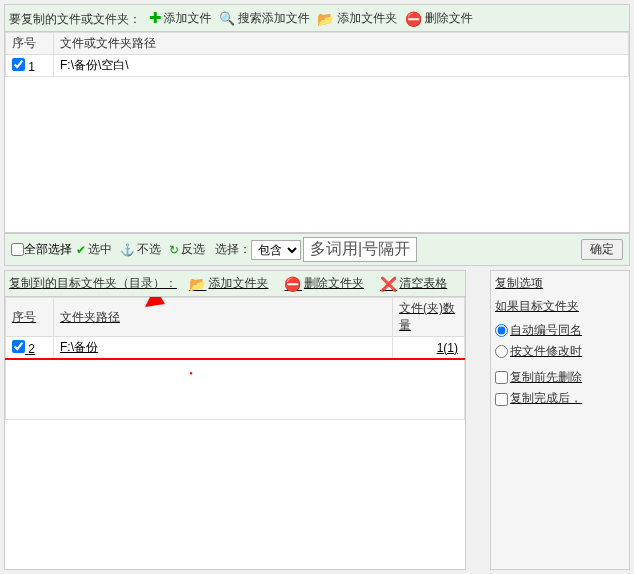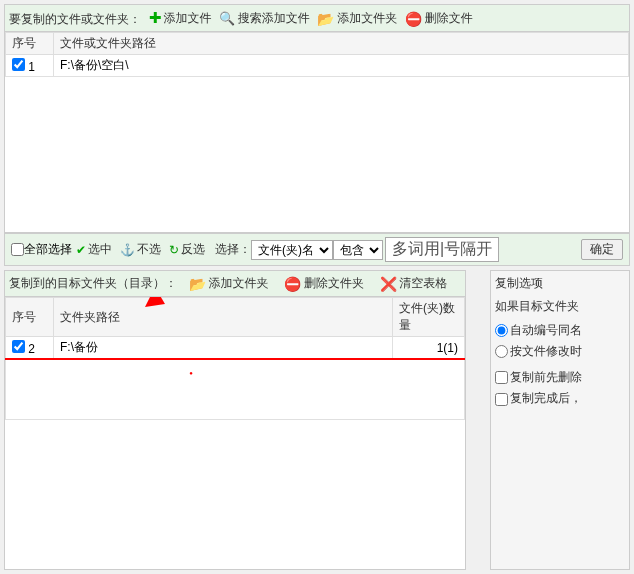--- a/index.html
+++ b/index.html
@@ -103,35 +103,30 @@
     <button class="filter-btn">
       <span style="color:#0055cc;">⚓</span>
       <span>不选</span>
     </button>
     <button class="filter-btn">
       <span style="color:#009900;">↻</span>
       <span>反选</span>
     </button>
     <span class="select-label">选择：</span>
     <select class="filter-select">
-      <option>文件(夹)名</option>
-      <option>路径</option>
-      <option>扩展名</option>
-    </select>
-    <select class="filter-select">
       <option>包含</option>
       <option>等于</option>
       <option>开头</option>
       <option>结尾</option>
     </select>
     <button class="multi-word-btn">多词用|号隔开</button>
     <button class="confirm-btn">确定</button>
   </div>
 
-  <div class="bottom-outer" style="flex:1; min-height:0;">
+  <div class="bottom-outer" style="flex:1; min-height:0;text-decoration:underline;">
     <div class="bottom-left">
 
       <div class="dest-toolbar">
         <span class="dest-label">复制到的目标文件夹（目录）：</span>
         <button class="toolbar-btn">
           <span style="color:#00aa00;font-size:14px;">📂</span>
           <span>添加文件夹</span>
         </button>
         <button class="toolbar-btn">
           <span style="color:#cc0000;font-size:14px;">⛔</span>

